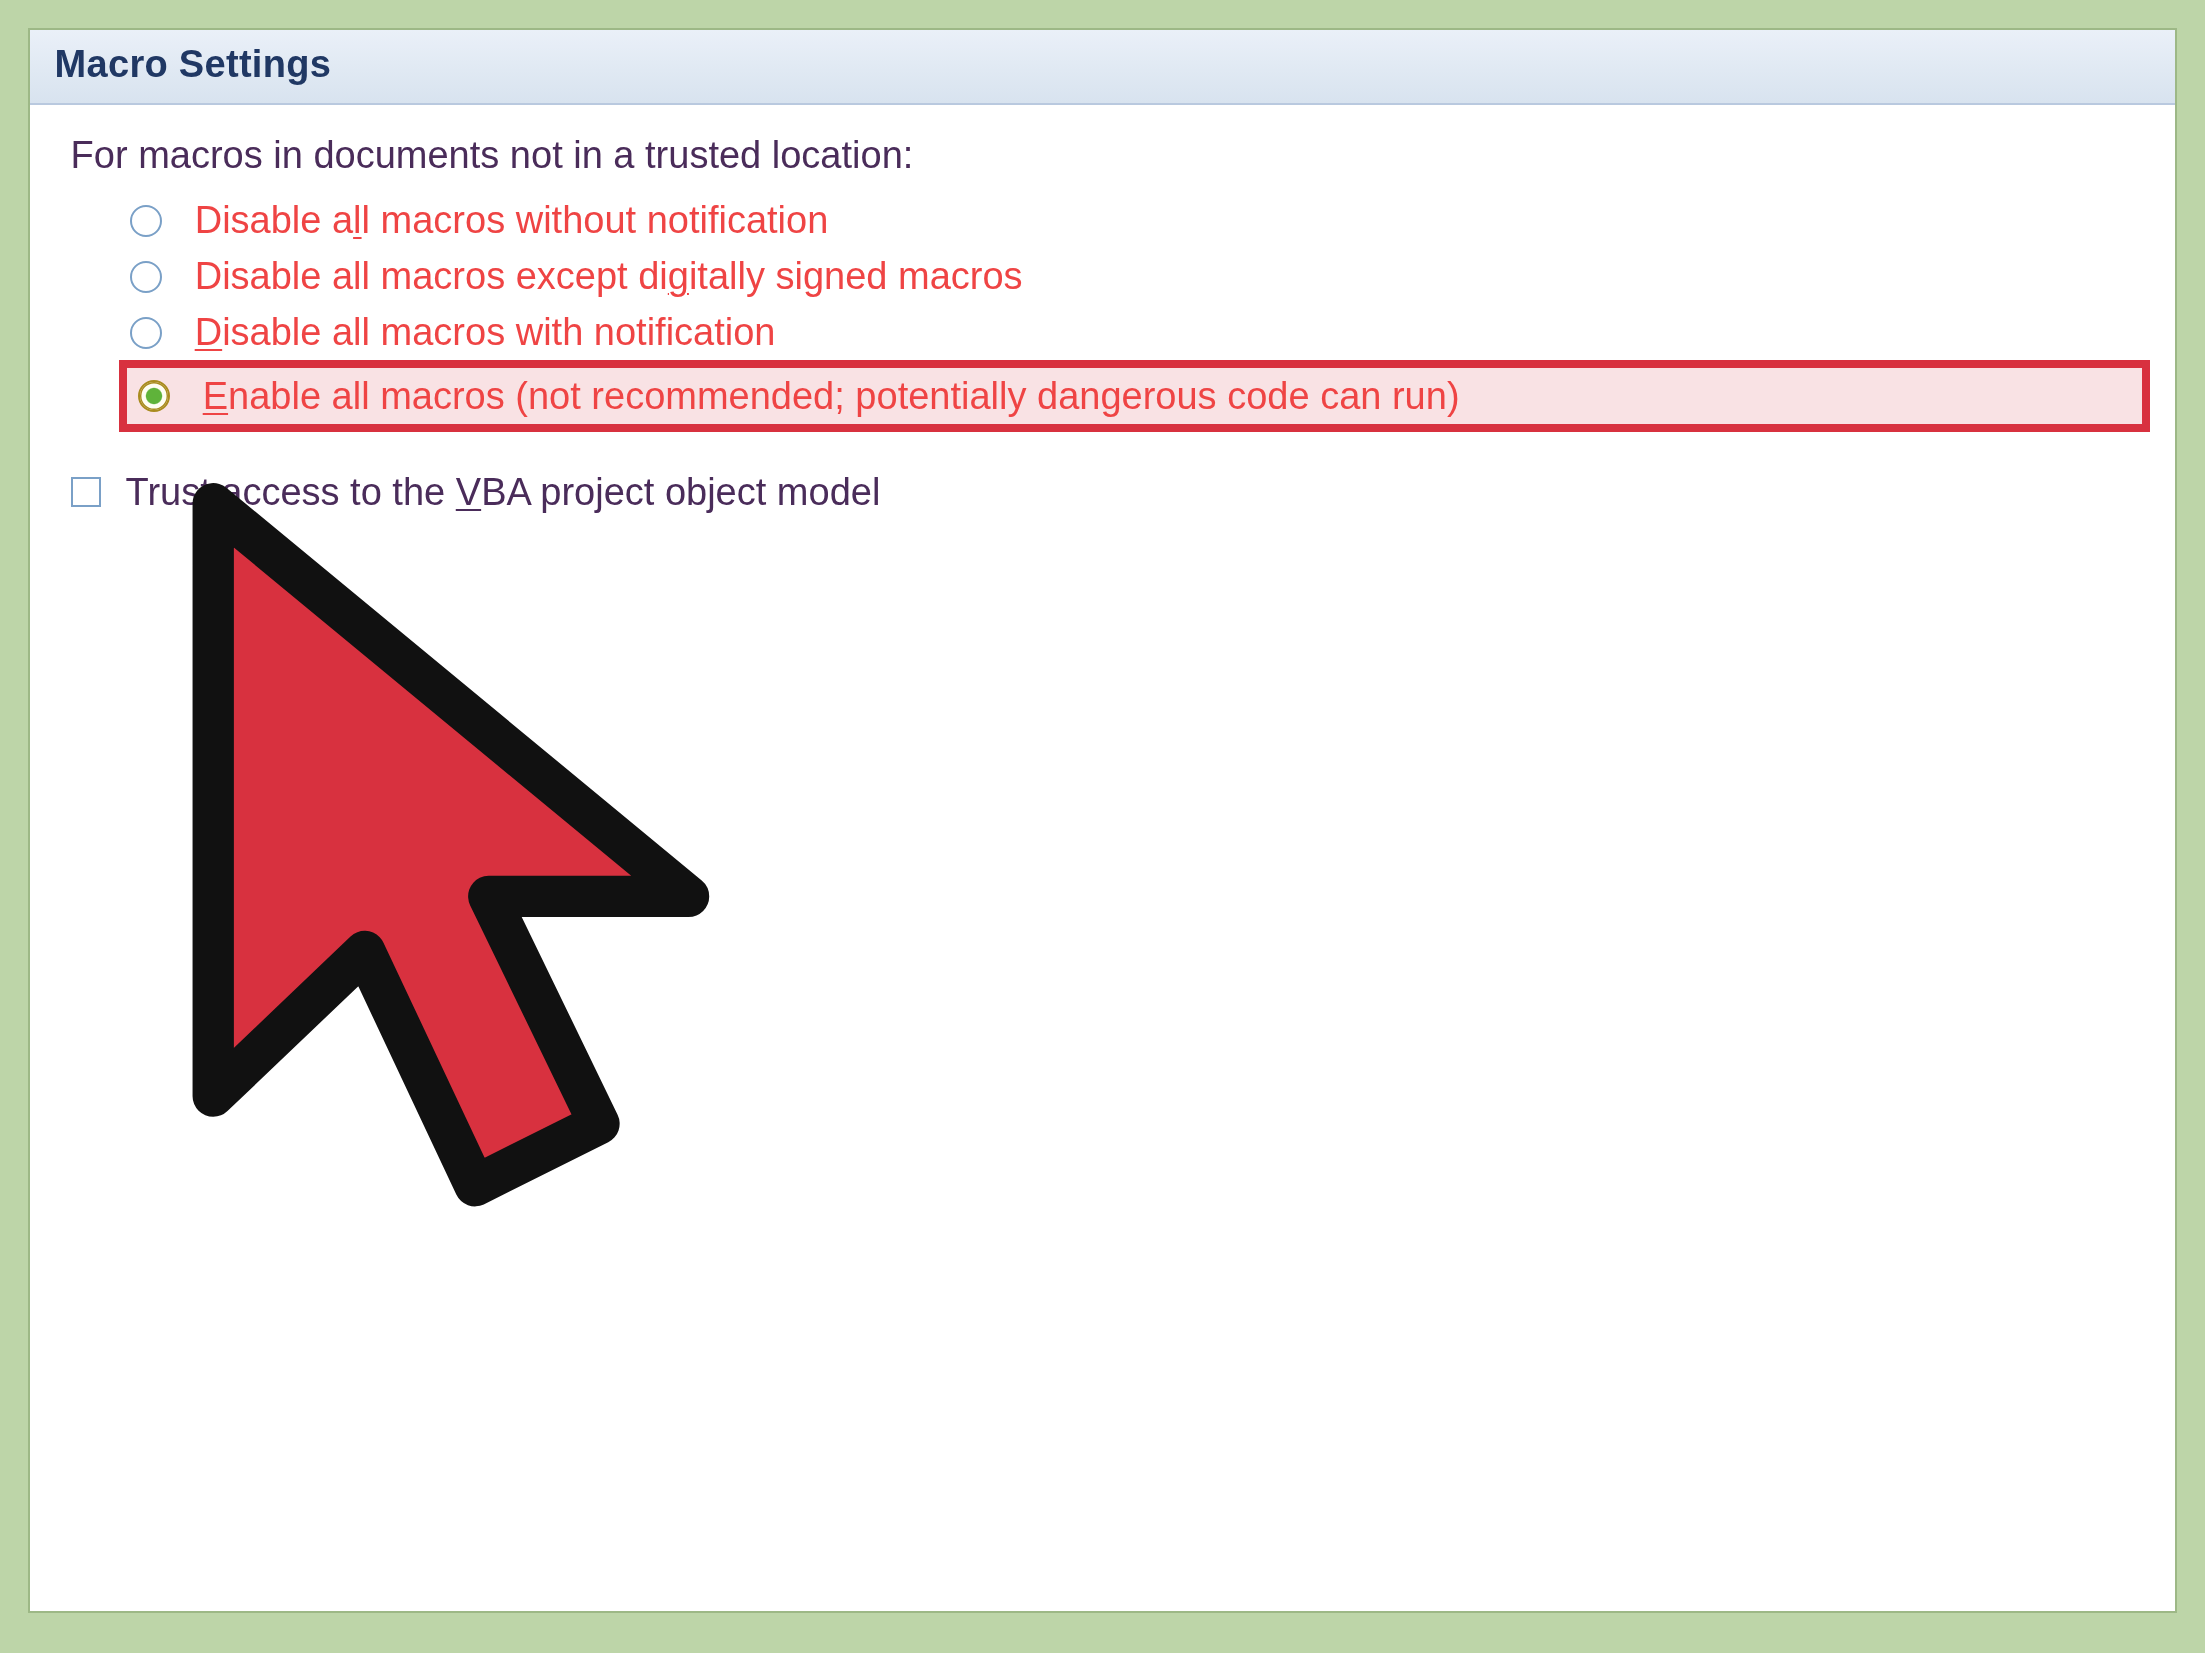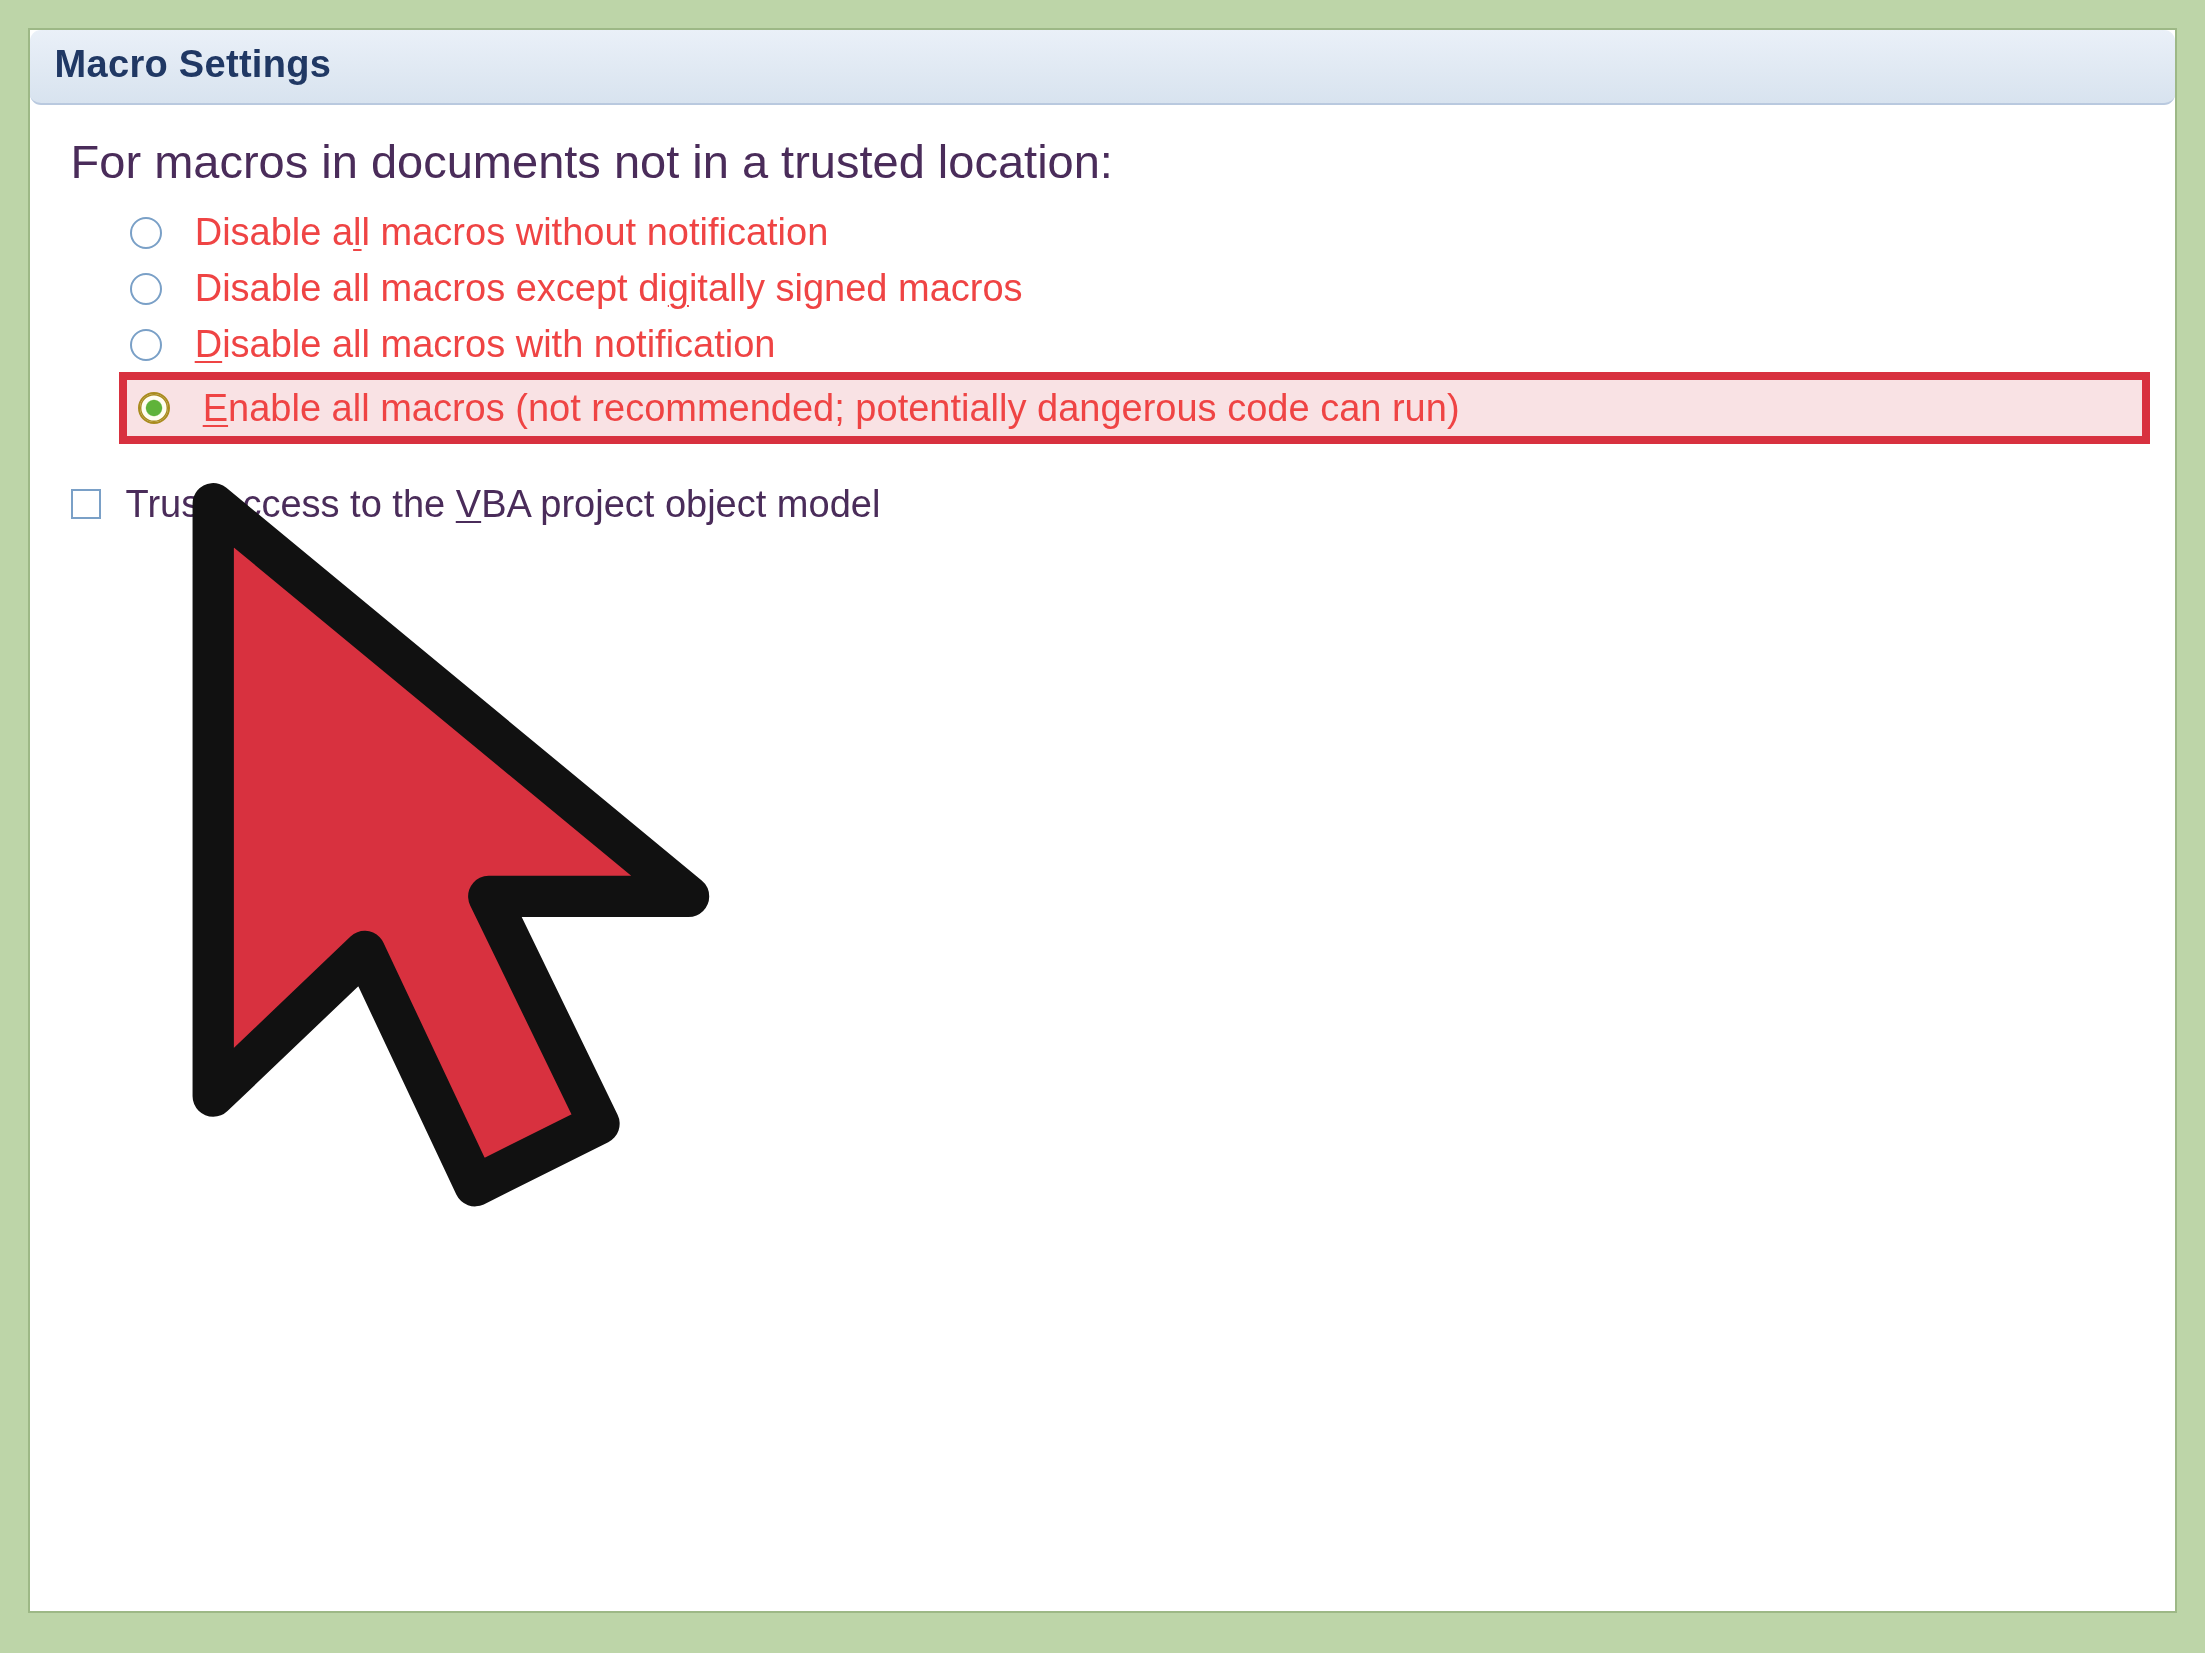--- a/index.html
+++ b/index.html
@@ -28,30 +28,29 @@
     }
 
     .section-header {
       background: linear-gradient(to bottom, #eaf0f8 0%, #d8e3ef 100%);
       color: #203864;
       font-size: 38px;
       font-weight: 600;
       padding: 13.8px 25px 16.5px 25px;
       border-bottom: 2.1px solid #b9c9df;
       letter-spacing: 0.3px;
-      border-radius: 11px;
     }
 
     .section-body {
       padding: 29px 25px 13.8px 41px;
     }
 
     .intro-text {
       color: #4a2c5a;
-      font-size: 47px;
+      font-size: 38px;
       margin-bottom: 16.5px;
     }
 
     .radio-group {
       margin-left: 55px;
     }
 
     .radio-row {
       display: flex;
       align-items: center;

